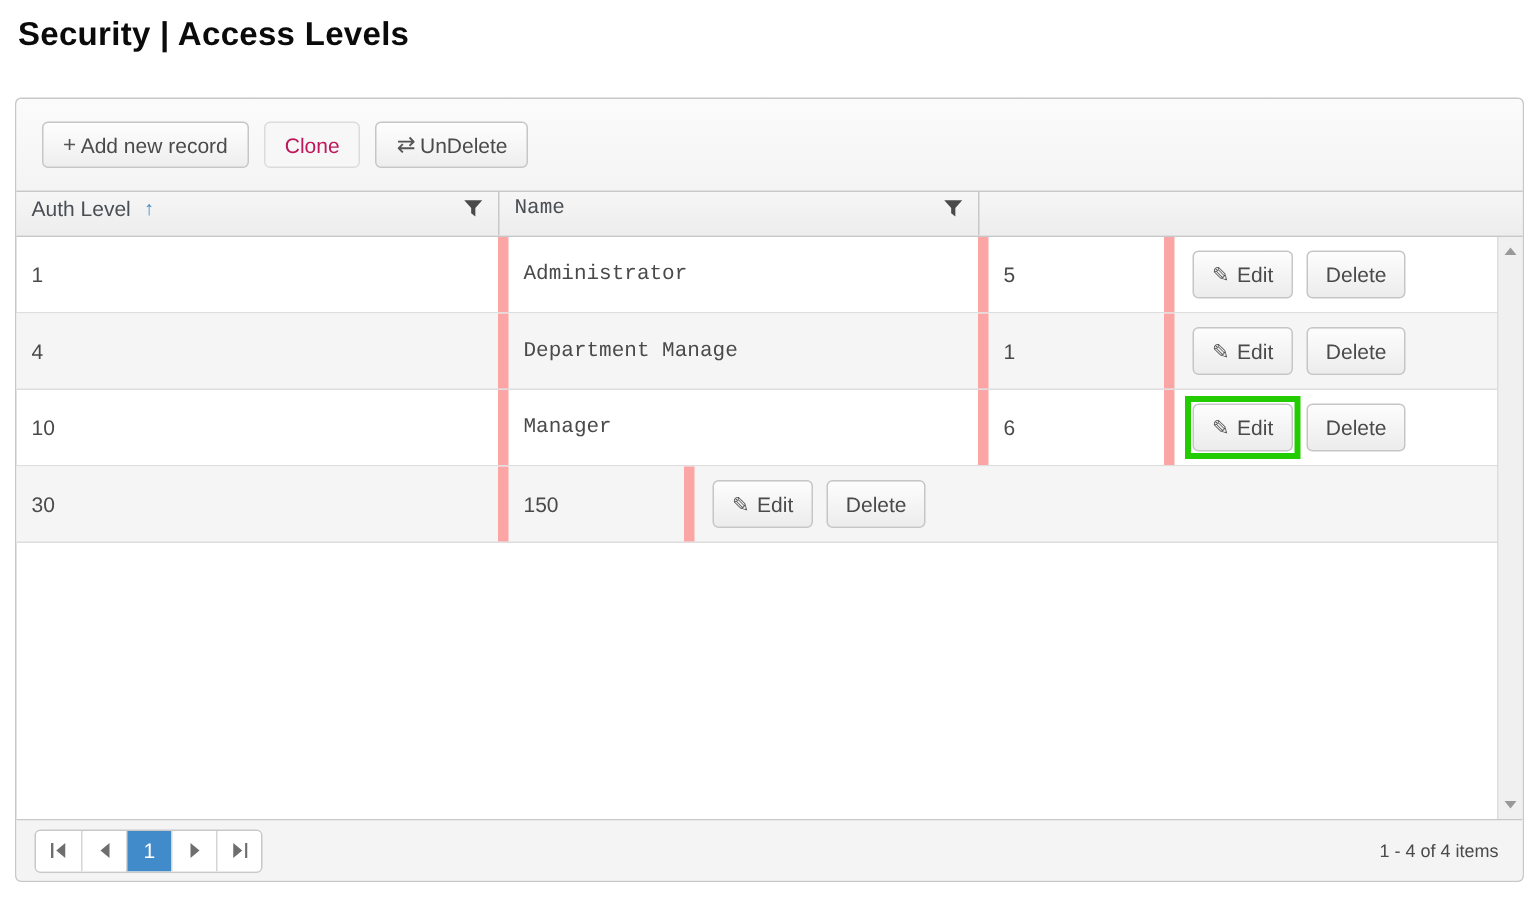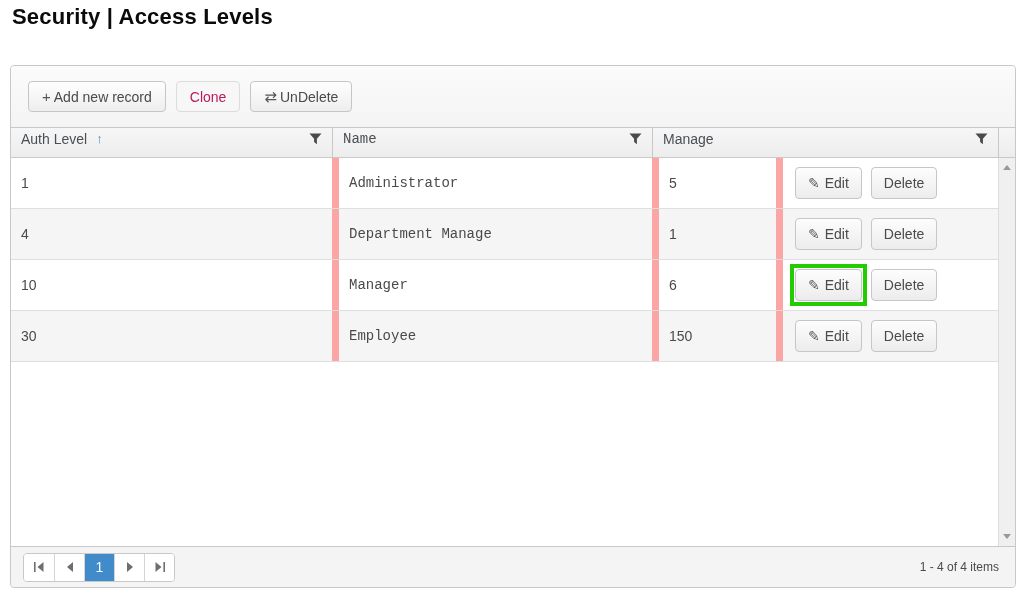--- a/index.html
+++ b/index.html
@@ -1,19 +1,19 @@
 <!DOCTYPE html>
 <html><head>
 <meta charset="utf-8">
 <style>
   * { box-sizing: border-box; margin: 0; padding: 0; }
   html, body { width: 1026px; height: 605px; background: #ffffff;
     font-family: "Liberation Sans", sans-serif; overflow: hidden; }
 
-  .page-title { position: absolute; left: 12px; top: 4px;
+  .page-title { position: absolute; left: 12px; top: 10px;
     font-size: 22px; font-weight: 700; color: #0b0b0b; letter-spacing: .2px; }
 
   .grid { position: absolute; left: 10px; top: 65px; width: 1006px; height: 523px;
     border: 1px solid #c8c8c8; border-radius: 4px; background: #fff; }
 
   
   .toolbar { height: 61px; padding: 15px 0 0 17px; display: flex; gap: 10px;
     background: linear-gradient(#fbfbfb, #f4f4f4); border-radius: 4px 4px 0 0; }
   .btn { display: inline-flex; align-items: center; justify-content: center;
     height: 31px; padding: 0 13px; font-size: 14px; color: #4a4a4a;
@@ -109,28 +109,20 @@
       </button>
     </div>
     <div class="hcell w-name">
       <span>Name</span>
       <button class="filter-btn">
         <svg width="13" height="12" viewBox="0 0 13 12">
             <path d="M0.5 0.5 h12 l-4.6 5.2 v5.6 l-2.8 -2.2 v-3.4 z" fill="#4a4a4a"></path>
           </svg>
       </button>
     </div>
-    <div class="hcell w-manage">
-      <span>Manage</span>
-      <button class="filter-btn">
-        <svg width="13" height="12" viewBox="0 0 13 12">
-            <path d="M0.5 0.5 h12 l-4.6 5.2 v5.6 l-2.8 -2.2 v-3.4 z" fill="#4a4a4a"></path>
-          </svg>
-      </button>
-    </div>
     <div class="hspacer"></div>
   </div>
 
   <div class="rows">
 
     <div class="row">
       <div class="cell w-auth">1</div>
       <div class="cell w-name">Administrator</div>
       <div class="cell w-emp">5</div>
       <div class="cell manage">
@@ -171,21 +163,20 @@
           </button>
         </span>
         <button class="gridbtn">
           <span>Delete</span>
         </button>
       </div>
     </div>
 
     <div class="row alt">
       <div class="cell w-auth">30</div>
-      <div class="cell w-name">Employee</div>
       <div class="cell w-emp">150</div>
       <div class="cell manage">
         <button class="gridbtn">
           <span class="pencil">✎</span>
           <span>Edit</span>
         </button>
         <button class="gridbtn">
           <span>Delete</span>
         </button>
       </div>

